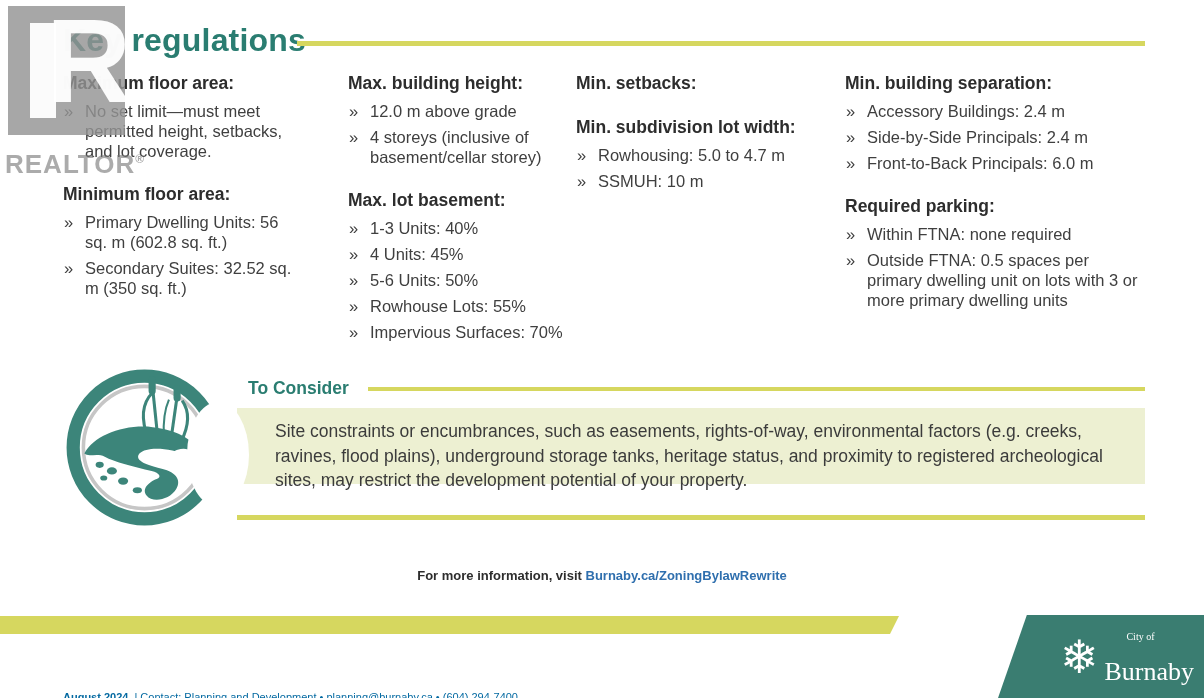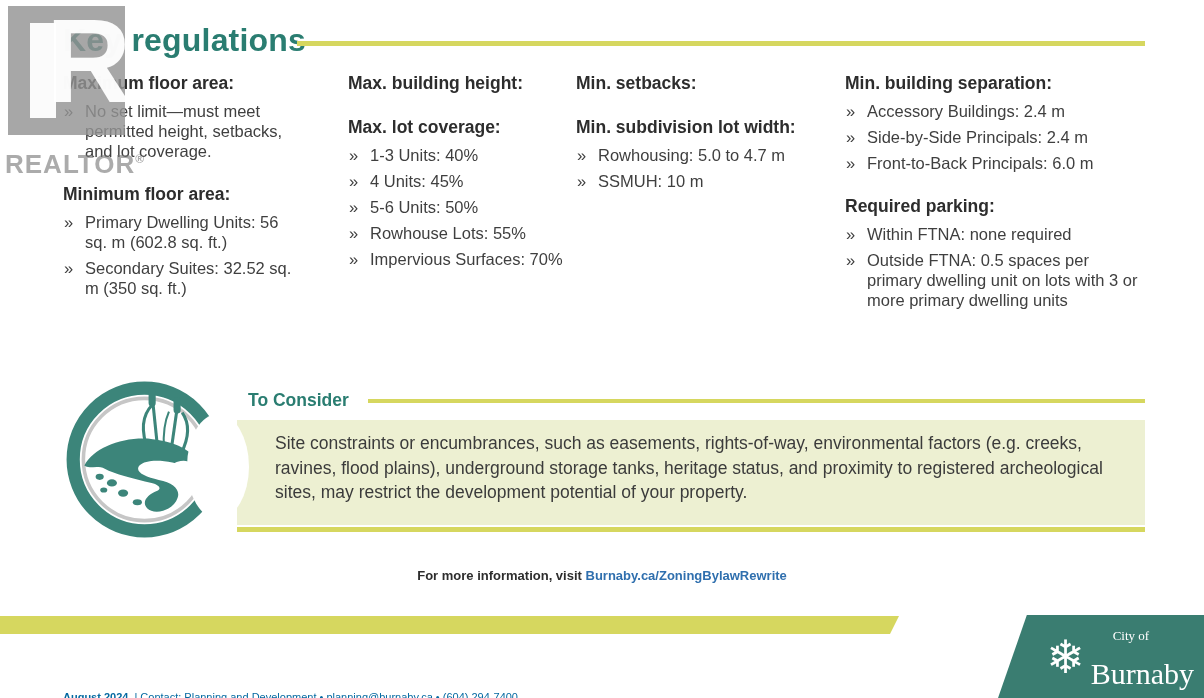--- a/index.html
+++ b/index.html
@@ -46,28 +46,28 @@
   .section + .section { margin-top:23px; }
   .sec-heading { font-size:17.5px; font-weight:bold; color:#2d2d2d; margin-bottom:7px; }
   .sec-list { list-style:none; }
   .sec-list li {
     position:relative; padding-left:22px; margin-bottom:6px;
     font-size:16.5px; line-height:20px; color:#3f3f3f;
   }
   .sec-list li::before { content:"»"; position:absolute; left:1px; top:0; color:#3f3f3f; }
 
   
-  .consider { position:absolute; left:0; top:376px; right:0; height:170px; }
+  .consider { position:absolute; left:0; top:364px; right:0; height:170px; }
   .consider-icon { position:absolute; left:63px; top:2px; width:163px; height:163px; }
   .consider-label {
     position:absolute; left:248px; top:14px; font-size:17.5px; font-weight:bold; color:#2a7d71;
   }
   .consider-rule { position:absolute; left:368px; top:23px; width:777px; height:4px; background:#d6d75f; }
   .consider-box {
-    position:absolute; left:237px; top:44px; width:908px; height:105px;
+    position:absolute; left:237px; top:44px; width:908px; height:76px;
     background:#edf0d2; padding:11px 24px 11px 38px;
   }
   .consider-box::before {
     content:""; position:absolute; left:-50px; top:-6px; width:62px; height:105px;
     background:#ffffff; border-radius:50%;
   }
   .consider-text { font-size:17.5px; line-height:24.5px; color:#3b3b3b; }
   .consider-bottom-rule { position:absolute; left:237px; top:151px; width:908px; height:4.5px; background:#d6d75f; }
 
   
@@ -88,22 +88,22 @@
   .footer-text .date { font-weight:bold; margin-right:6px; }
   .footer-text .email { cursor:pointer; }
   .footer-logo {
     position:absolute; left:998px; top:615px; width:206px; height:83px;
     background:#3a7d71; clip-path:polygon(14% 0, 100% 0, 100% 100%, 0 100%);
     display:flex; align-items:center; justify-content:flex-end; padding-right:10px;
     color:#ffffff;
   }
   .snowflake { font-size:46px; line-height:1; margin-right:6px; margin-left:8px; }
   .logo-words { font-family:"Liberation Serif", serif; line-height:1; padding-top:4px; }
-  .logo-cityof { display:block; font-size:13px; margin-left:22px; margin-bottom:2px; }
-  .logo-burnaby { display:block; font-size:30px;margin-top:17px; }
+  .logo-cityof { display:block; font-size:10px; margin-left:22px; margin-bottom:2px; }
+  .logo-burnaby { display:block; font-size:26px;margin-top:17px; }
 </style>
 </head>
 <body>
 
 <div class="page">
 
   <div class="watermark">
     <div class="wm-box">
       <div class="wm-bar"></div>
       <div class="wm-r">R</div>
@@ -128,23 +128,27 @@
         <ul class="sec-list">
           <li>Primary Dwelling Units: 56 sq. m (602.8 sq. ft.)</li>
           <li>Secondary Suites: 32.52 sq. m (350 sq. ft.)</li>
         </ul>
       </div>
     </div>
 
     <div class="col col2">
       <div class="section">
         <div class="sec-heading">Max. building height:</div>
-      </div>
-      <div class="section">
-        <div class="sec-heading">Max. lot coverage:</div>
+        <ul class="sec-list">
+          <li>12.0 m above grade</li>
+          <li>4 storeys (inclusive of basement/cellar storey)</li>
+        </ul>
+      </div>
+      <div class="section">
+        <div class="sec-heading">Max. lot basement:</div>
         <ul class="sec-list">
           <li>1-3 Units: 40%</li>
           <li>4 Units: 45%</li>
           <li>5-6 Units: 50%</li>
           <li>Rowhouse Lots: 55%</li>
           <li>Impervious Surfaces: 70%</li>
         </ul>
       </div>
     </div>
 

